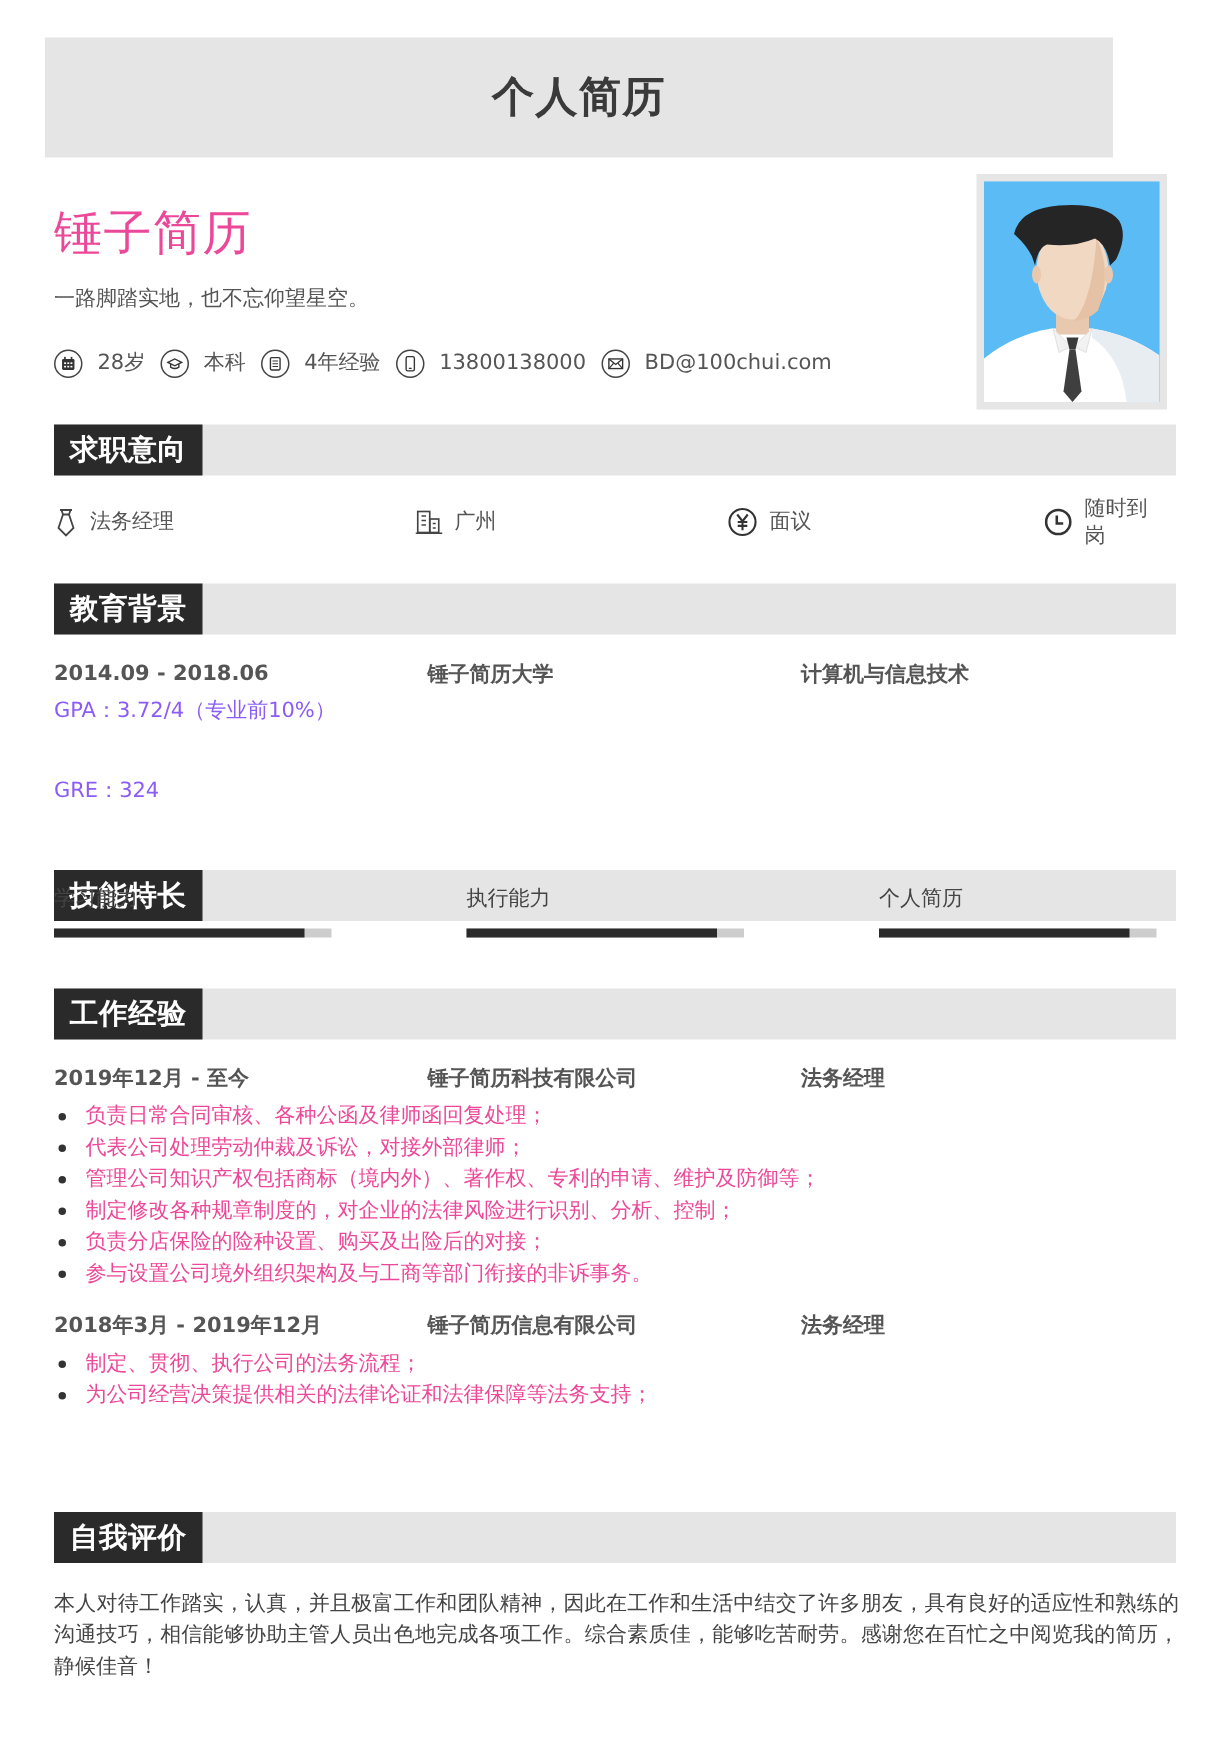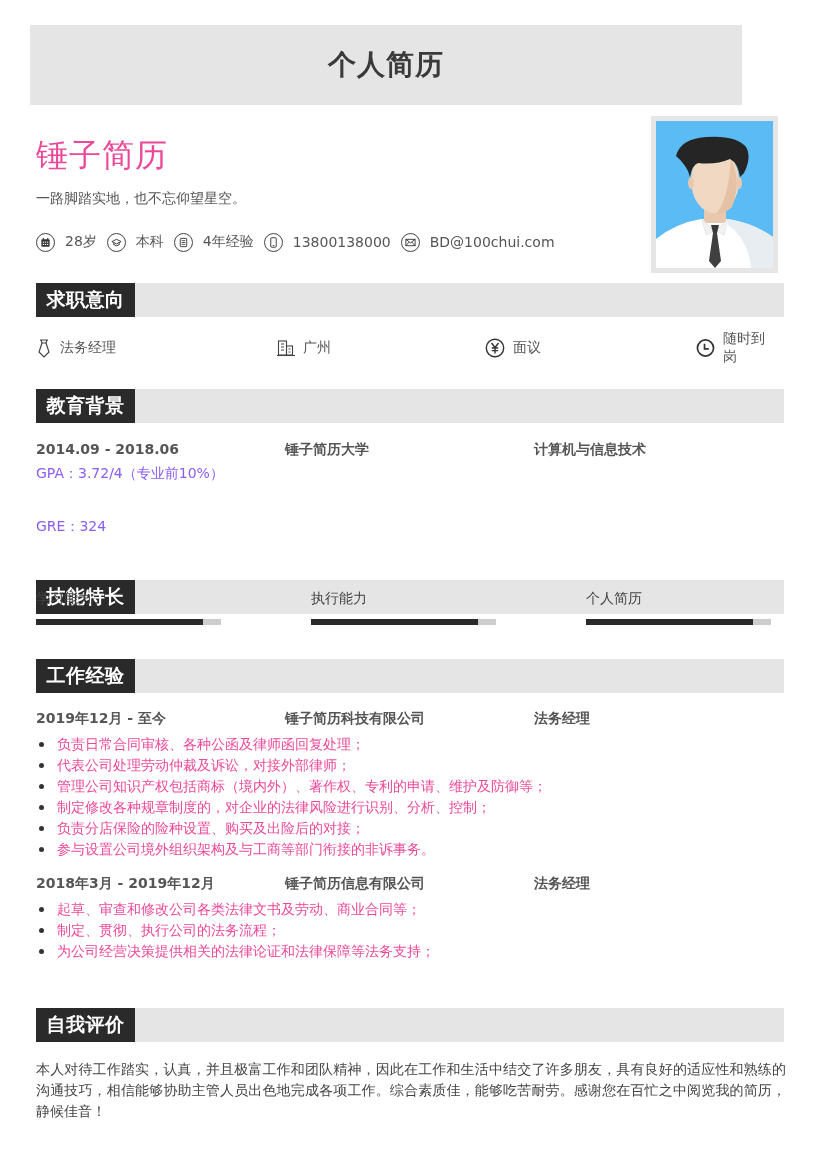--- a/index.html
+++ b/index.html
@@ -244,21 +244,20 @@
   <li>管理公司知识产权包括商标（境内外）、著作权、专利的申请、维护及防御等；</li>
   <li>制定修改各种规章制度的，对企业的法律风险进行识别、分析、控制；</li>
   <li>负责分店保险的险种设置、购买及出险后的对接；</li>
   <li>参与设置公司境外组织架构及与工商等部门衔接的非诉事务。</li>
 </ul>
 
 <div class="job-head" style="left:36px; top:875px;">2018年3月 - 2019年12月</div>
 <div class="job-head" style="left:285px; top:875px;">锤子简历信息有限公司</div>
 <div class="job-head" style="left:534px; top:875px;">法务经理</div>
 <ul class="duties" style="top:899px;">
-  <li>起草、审查和修改公司各类法律文书及劳动、商业合同等；</li>
   <li>制定、贯彻、执行公司的法务流程；</li>
   <li>为公司经营决策提供相关的法律论证和法律保障等法务支持；</li>
 </ul>
 
 <div class="section-header" style="top:1008px;">
   <div class="tag">自我评价</div>
 </div>
 
 <p class="self-eval">本人对待工作踏实，认真，并且极富工作和团队精神，因此在工作和生活中结交了许多朋友，具有良好的适应性和熟练的沟通技巧，相信能够协助主管人员出色地完成各项工作。综合素质佳，能够吃苦耐劳。感谢您在百忙之中阅览我的简历，静候佳音！</p>
 

